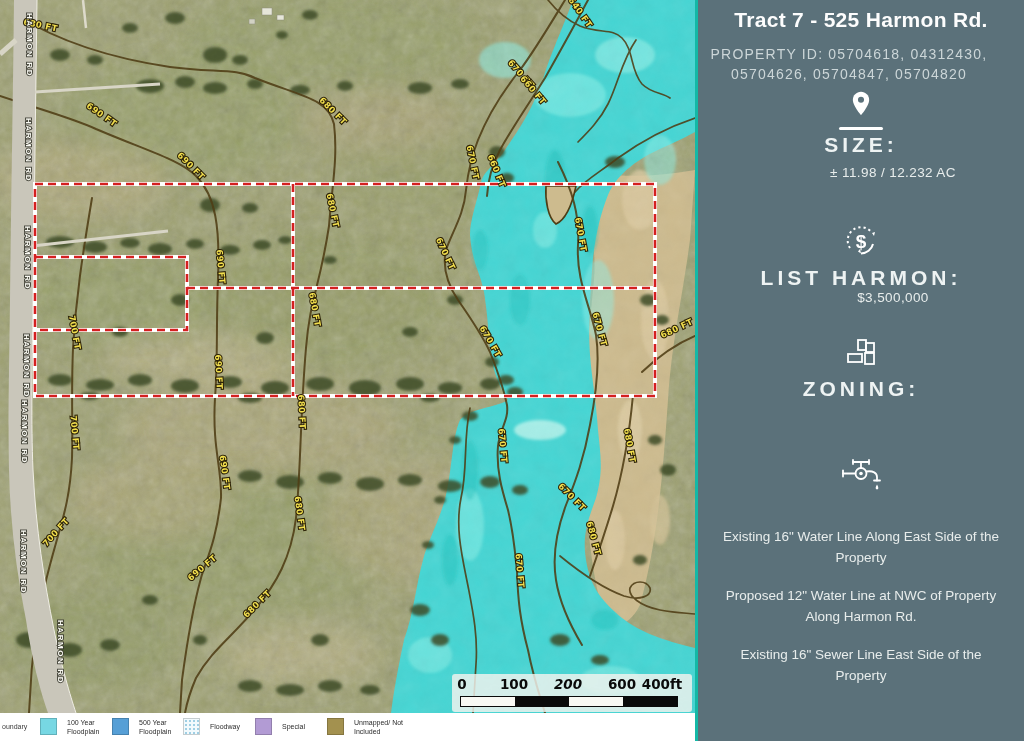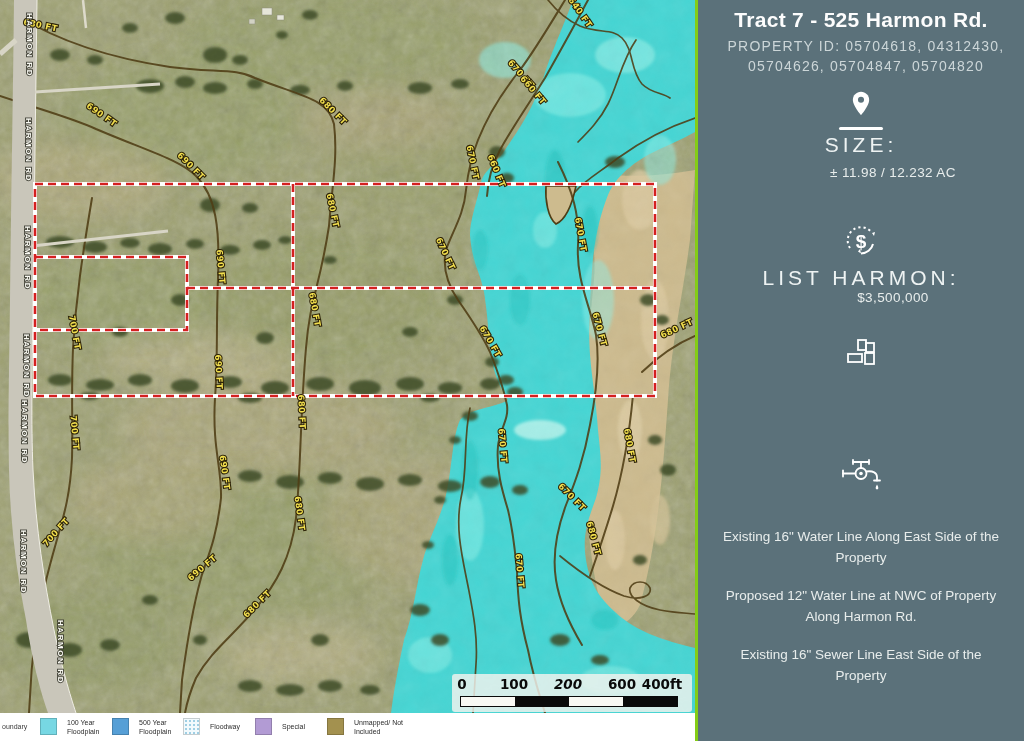--- a/index.html
+++ b/index.html
@@ -29,27 +29,27 @@
   .legend-item{position:absolute;top:0;height:28px;}
   .legend-swatch{position:absolute;left:0;top:5px;width:17px;height:17px;
                  border:1px solid rgba(0,0,0,.18);box-sizing:border-box;}
   .legend-swatch.hatch{background-color:#f2fafd;
      background-image:radial-gradient(#9fcfe4 30%,transparent 32%);
      background-size:4px 4px;}
   .legend-label{position:absolute;left:27px;top:50%;transform:translateY(-50%);
                 width:52px;font-size:7px;line-height:1.3;color:#2b2b2b;}
   
   #sidebar{position:absolute;left:695px;top:0;width:329px;height:741px;
-           background:#5b717a;border-left:3px solid #84cc16;box-sizing:border-box;
+           background:#5b717a;border-left:3px solid #14b8a6;box-sizing:border-box;
            color:#fff;text-align:center;}
   .abs{position:absolute;left:0;width:100%;}
   #sb-title{font-size:21px;font-weight:bold;letter-spacing:.3px;color:#fdfdfd;}
   #sb-propid{font-size:14px;letter-spacing:1.2px;line-height:1.45;color:#ccd6d8;
-             max-width:302px;margin:0 auto;padding-left:17px;}
-  .sb-heading{font-size:21px;letter-spacing:4px;color:#eef3f3;font-weight:400;}
+             max-width:302px;margin:8px auto;}
+  .sb-heading{font-size:21px;letter-spacing:4px;color:#eef3f3;font-weight:700;}
   .sb-value{font-size:13.5px;letter-spacing:.4px;color:#e8edec;padding-left:32px;}
   .util-item{font-size:13.5px;line-height:1.55;color:#e8edec;max-width:292px;
              margin:0 auto 17px auto;}
   .icon-wrap{display:flex;justify-content:center;}
   .pin-underline{width:44px;height:2.5px;background:#fff;border-radius:2px;margin:5px auto 0 auto;}
 </style>
 </head>
 <body>
 
 <div id="app">
@@ -399,20 +399,21 @@
     <div class="abs sb-value" style="top:290px">$3,500,000</div>
 
     <div class="abs icon-wrap" style="top:338px">
       <svg width="34" height="30" viewBox="0 0 34 30" stroke="#fff" stroke-width="1.8" fill="none">
         <rect x="14" y="2" width="8" height="10"></rect>
         <rect x="22" y="5" width="8" height="9"></rect>
         <rect x="4" y="16" width="14" height="8"></rect>
         <rect x="21" y="15" width="9" height="11"></rect>
       </svg>
     </div>
+    <div class="abs sb-heading" style="top:377px">ZONING:</div>
 
     <div class="abs icon-wrap" style="top:458px">
       <svg width="46" height="36" viewBox="0 0 46 36" stroke="#fff" stroke-width="1.8" fill="none" stroke-linecap="round">
         <path d="M 15,4 H 31"></path>
           <path d="M 23,4 V 9.5"></path>
         <path d="M 15,2 V 6"></path>
           <path d="M 31,2 V 6"></path>
         <circle cx="23" cy="15.5" r="5.5"></circle>
           <circle cx="23" cy="15.5" r="1.8" fill="#fff" stroke="none"></circle>
         <path d="M 5,12.5 V 18.5"></path>

